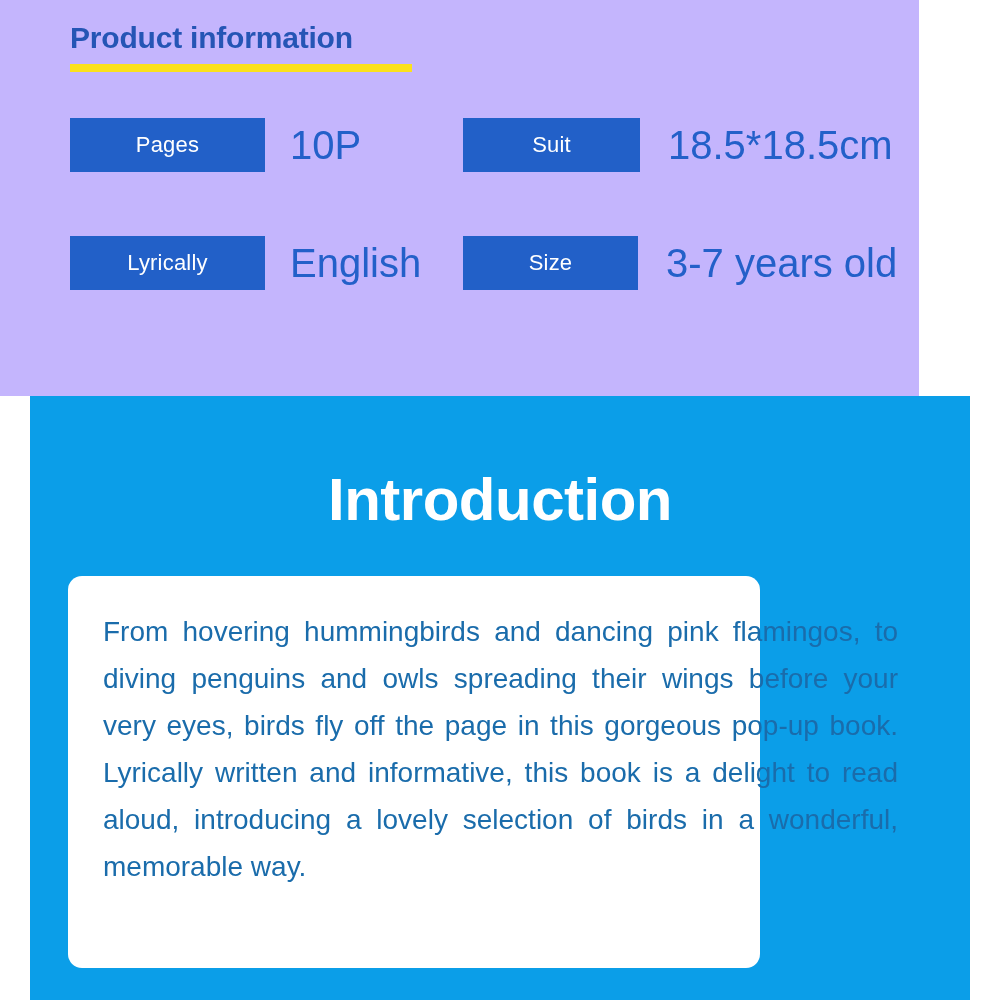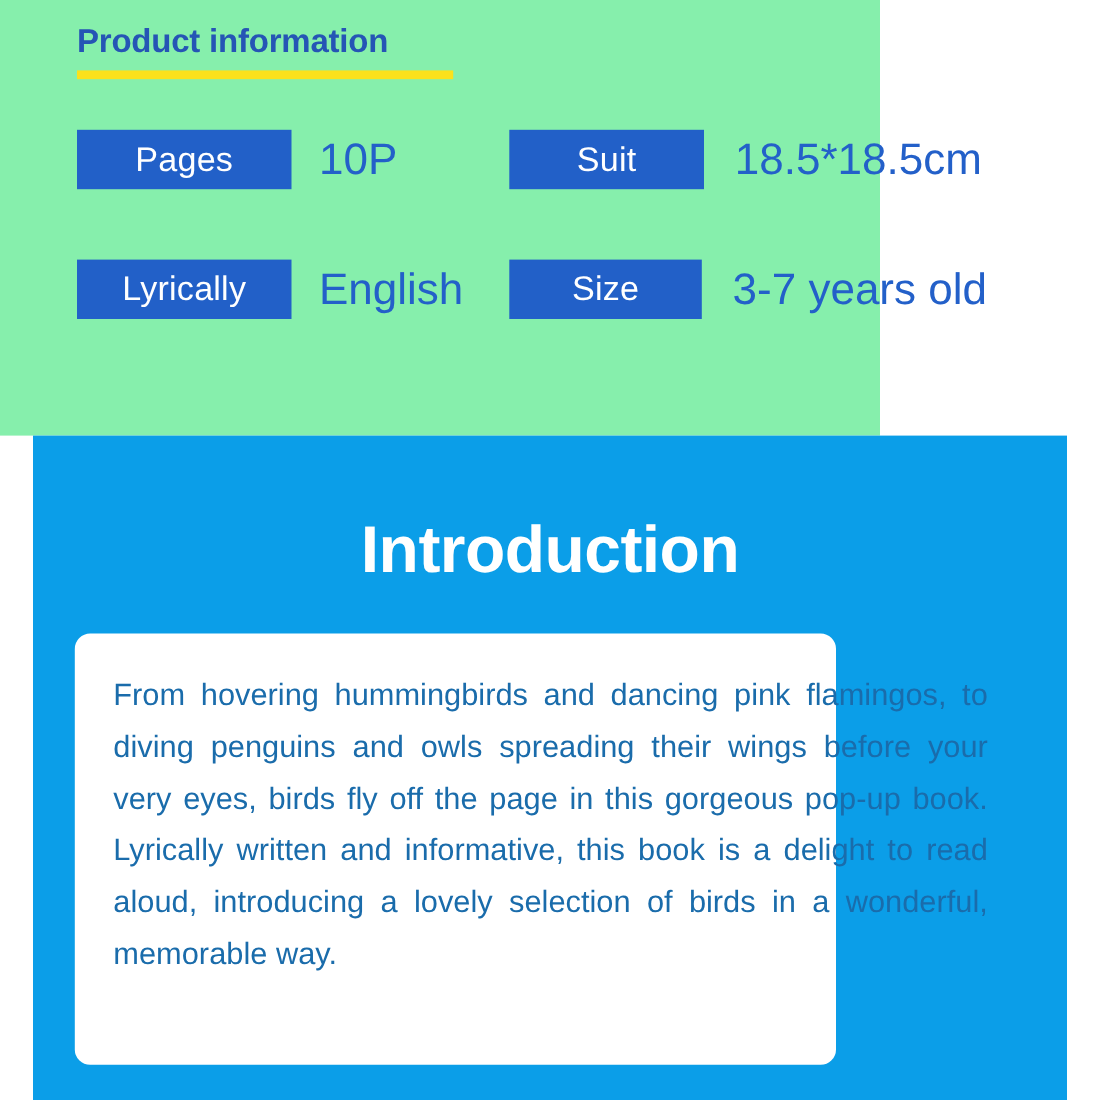--- a/index.html
+++ b/index.html
@@ -13,23 +13,23 @@
     font-family: "Liberation Sans", sans-serif;
     overflow: hidden;
     position: relative;
   }
 
   
   .product-section {
     position: absolute;
     left: 0;
     top: 0;
-    width: 800px;
+    width: 919px;
     height: 396px;
-    background: #86efac;
+    background: #c4b5fd;
   }
 
   .section-title-wrap {
     position: absolute;
     left: 70px;
     top: 18px;
     height: 46px;
   }
   .section-title {
     position: relative;
@@ -74,21 +74,21 @@
     height: 60px;
     display: flex;
     align-items: center;
   }
   .cell-left  { left: 70px; }
   .cell-right { left: 463px; }
 
   .info-label {
     background: #2260c8;
     color: #ffffff;
-    font-size: 31px;
+    font-size: 22px;
     line-height: 54px;
     height: 54px;
     text-align: center;
     letter-spacing: 0.2px;
     box-sizing: border-box;
   }
   .label-w195 { width: 195px; }
   .label-w177 { width: 177px; }
   .label-w175 { width: 175px; }
 

